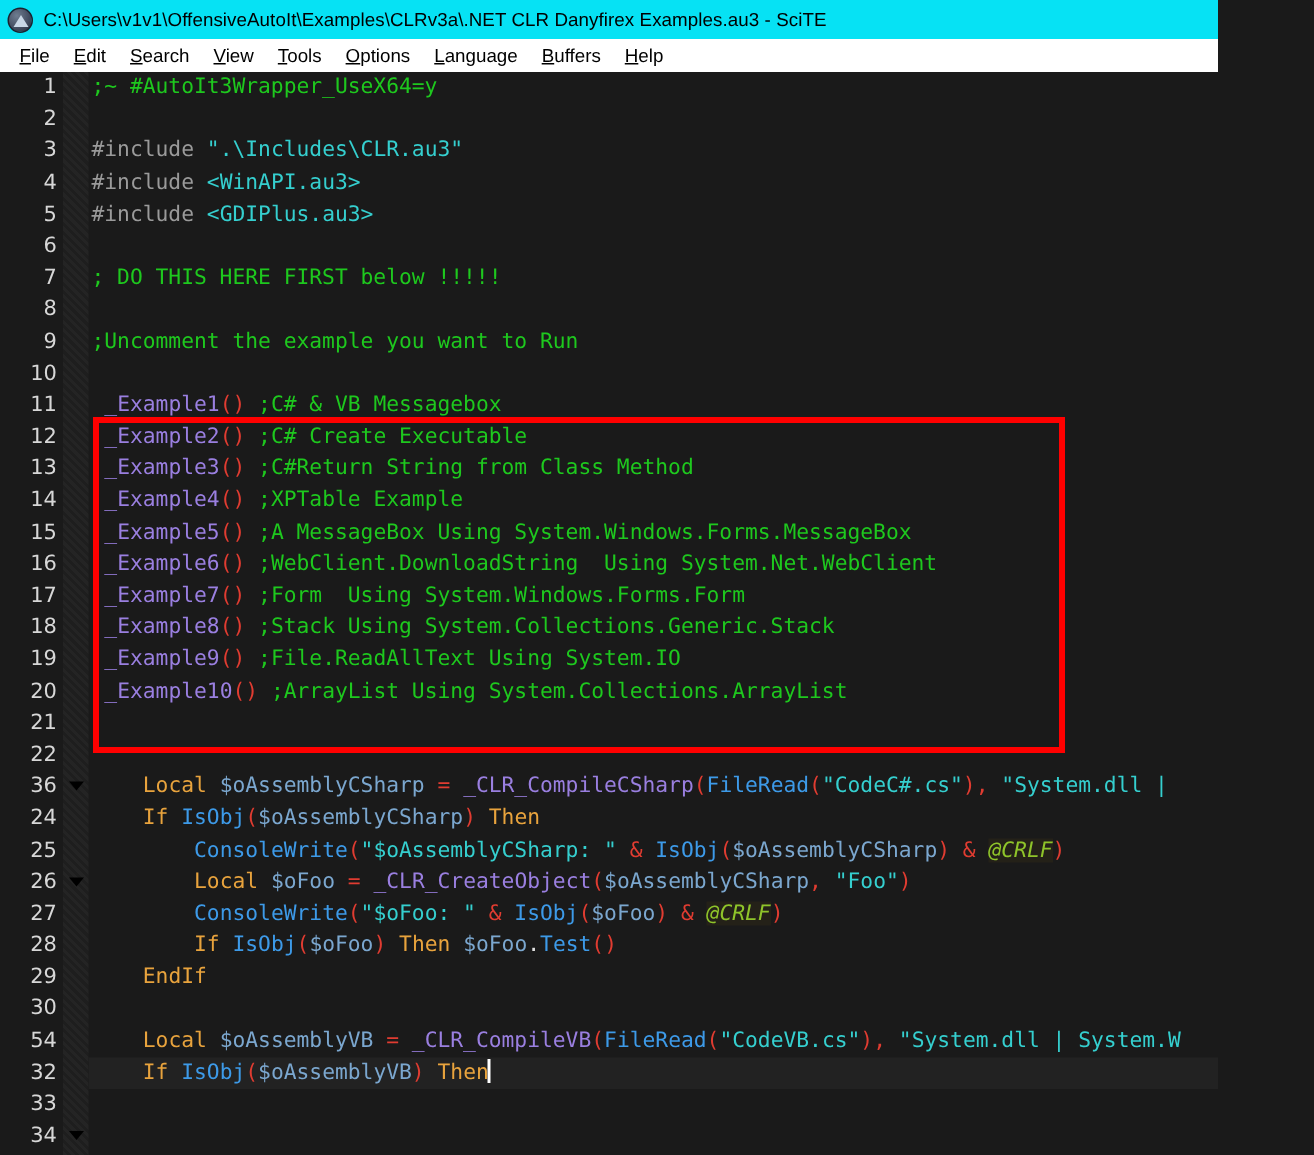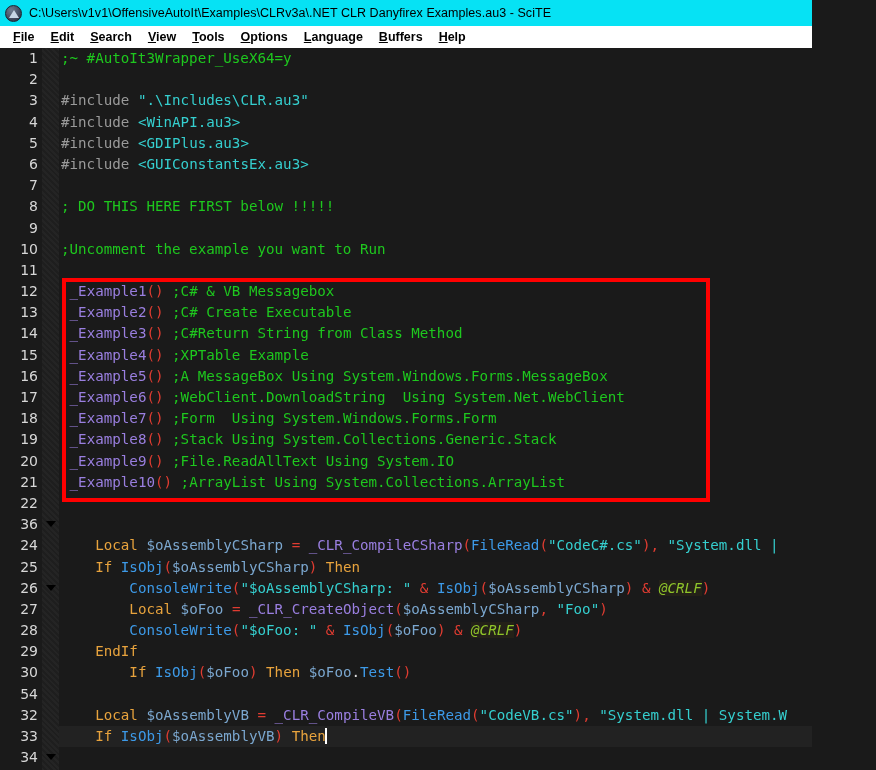--- a/index.html
+++ b/index.html
@@ -68,21 +68,20 @@
   }
 
   
   .menubar {
     position: absolute;
     left: 0; top: 26px; width: 876px; height: 22px;
     background: #ffffff;
     display: flex; align-items: center;
     padding-left: 5px;
     z-index: 5;
-    font-weight: bold;
   }
   .menu-item {
     font-family: "Liberation Sans", sans-serif;
     font-size: 12.5px;
     color: #000;
     padding: 0 8px;
     cursor: default;
     white-space: nowrap;
   }
   .menu-item u { text-decoration: underline; }
@@ -278,21 +277,20 @@
         <div class="row"></div>
         <div class="row"></div>
         <div class="row"><span class="fold-tri"></span></div>
       </div>
     <div class="code-area" id="codearea">
         <div class="row code-line"><span class="c-comment">;~ #AutoIt3Wrapper_UseX64=y</span></div>
         <div class="row code-line"></div>
         <div class="row code-line"><span class="c-pre">#include</span> <span class="c-prestr">".\Includes\CLR.au3"</span></div>
         <div class="row code-line"><span class="c-pre">#include</span> <span class="c-prestr">&lt;WinAPI.au3&gt;</span></div>
         <div class="row code-line"><span class="c-pre">#include</span> <span class="c-prestr">&lt;GDIPlus.au3&gt;</span></div>
-        <div class="row code-line"><span class="c-pre">#include</span> <span class="c-prestr">&lt;GUIConstantsEx.au3&gt;</span></div>
         <div class="row code-line"></div>
         <div class="row code-line"><span class="c-comment">; DO THIS HERE FIRST below !!!!!</span></div>
         <div class="row code-line"></div>
         <div class="row code-line"><span class="c-comment">;Uncomment the example you want to Run</span></div>
         <div class="row code-line"></div>
         <div class="row code-line"> <span class="c-userfunc">_Example1</span><span class="c-paren">(</span><span class="c-paren">)</span> <span class="c-comment">;C# &amp; VB Messagebox</span></div>
         <div class="row code-line"> <span class="c-userfunc">_Example2</span><span class="c-paren">(</span><span class="c-paren">)</span> <span class="c-comment">;C# Create Executable</span></div>
         <div class="row code-line"> <span class="c-userfunc">_Example3</span><span class="c-paren">(</span><span class="c-paren">)</span> <span class="c-comment">;C#Return String from Class Method</span></div>
         <div class="row code-line"> <span class="c-userfunc">_Example4</span><span class="c-paren">(</span><span class="c-paren">)</span> <span class="c-comment">;XPTable Example</span></div>
         <div class="row code-line"> <span class="c-userfunc">_Example5</span><span class="c-paren">(</span><span class="c-paren">)</span> <span class="c-comment">;A MessageBox Using System.Windows.Forms.MessageBox</span></div>
@@ -301,22 +299,22 @@
         <div class="row code-line"> <span class="c-userfunc">_Example8</span><span class="c-paren">(</span><span class="c-paren">)</span> <span class="c-comment">;Stack Using System.Collections.Generic.Stack</span></div>
         <div class="row code-line"> <span class="c-userfunc">_Example9</span><span class="c-paren">(</span><span class="c-paren">)</span> <span class="c-comment">;File.ReadAllText Using System.IO</span></div>
         <div class="row code-line"> <span class="c-userfunc">_Example10</span><span class="c-paren">(</span><span class="c-paren">)</span> <span class="c-comment">;ArrayList Using System.Collections.ArrayList</span></div>
         <div class="row code-line"></div>
         <div class="row code-line"></div>
         <div class="row code-line">    <span class="c-kw">Local</span> <span class="c-var">$oAssemblyCSharp</span> <span class="c-paren">=</span> <span class="c-userfunc">_CLR_CompileCSharp</span><span class="c-paren">(</span><span class="c-func">FileRead</span><span class="c-paren">(</span><span class="c-string">"CodeC#.cs"</span><span class="c-paren">)</span><span class="c-paren">,</span> <span class="c-string">"System.dll |</span></div>
         <div class="row code-line">    <span class="c-kw">If</span> <span class="c-func">IsObj</span><span class="c-paren">(</span><span class="c-var">$oAssemblyCSharp</span><span class="c-paren">)</span> <span class="c-kw">Then</span></div>
         <div class="row code-line">        <span class="c-func">ConsoleWrite</span><span class="c-paren">(</span><span class="c-string">"$oAssemblyCSharp: "</span> <span class="c-paren">&amp;</span> <span class="c-func">IsObj</span><span class="c-paren">(</span><span class="c-var">$oAssemblyCSharp</span><span class="c-paren">)</span> <span class="c-paren">&amp;</span> <span class="c-macro">@CRLF</span><span class="c-paren">)</span></div>
         <div class="row code-line">        <span class="c-kw">Local</span> <span class="c-var">$oFoo</span> <span class="c-paren">=</span> <span class="c-userfunc">_CLR_CreateObject</span><span class="c-paren">(</span><span class="c-var">$oAssemblyCSharp</span><span class="c-paren">,</span> <span class="c-string">"Foo"</span><span class="c-paren">)</span></div>
         <div class="row code-line">        <span class="c-func">ConsoleWrite</span><span class="c-paren">(</span><span class="c-string">"$oFoo: "</span> <span class="c-paren">&amp;</span> <span class="c-func">IsObj</span><span class="c-paren">(</span><span class="c-var">$oFoo</span><span class="c-paren">)</span> <span class="c-paren">&amp;</span> <span class="c-macro">@CRLF</span><span class="c-paren">)</span></div>
+        <div class="row code-line">        <span class="c-kw">If</span> <span class="c-func">IsObj</span><span class="c-paren">(</span><span class="c-var">$oFoo</span><span class="c-paren">)</span> <span class="c-kw">Then</span> <span class="c-var">$oFoo</span>.<span class="c-func">Test</span><span class="c-paren">(</span><span class="c-paren">)</span></div>
         <div class="row code-line">    <span class="c-kw">EndIf</span></div>
-        <div class="row code-line">        <span class="c-kw">If</span> <span class="c-func">IsObj</span><span class="c-paren">(</span><span class="c-var">$oFoo</span><span class="c-paren">)</span> <span class="c-kw">Then</span> <span class="c-var">$oFoo</span>.<span class="c-func">Test</span><span class="c-paren">(</span><span class="c-paren">)</span></div>
         <div class="row code-line"></div>
         <div class="row code-line">    <span class="c-kw">Local</span> <span class="c-var">$oAssemblyVB</span> <span class="c-paren">=</span> <span class="c-userfunc">_CLR_CompileVB</span><span class="c-paren">(</span><span class="c-func">FileRead</span><span class="c-paren">(</span><span class="c-string">"CodeVB.cs"</span><span class="c-paren">)</span><span class="c-paren">,</span> <span class="c-string">"System.dll | System.W</span></div>
         <div class="row code-line current-line">    <span class="c-kw">If</span> <span class="c-func">IsObj</span><span class="c-paren">(</span><span class="c-var">$oAssemblyVB</span><span class="c-paren">)</span> <span class="c-kw">Then</span><span class="caret"></span></div>
       </div>
     <div class="redbox"></div>
   </div>
 
 </div>
 
 </body></html>

